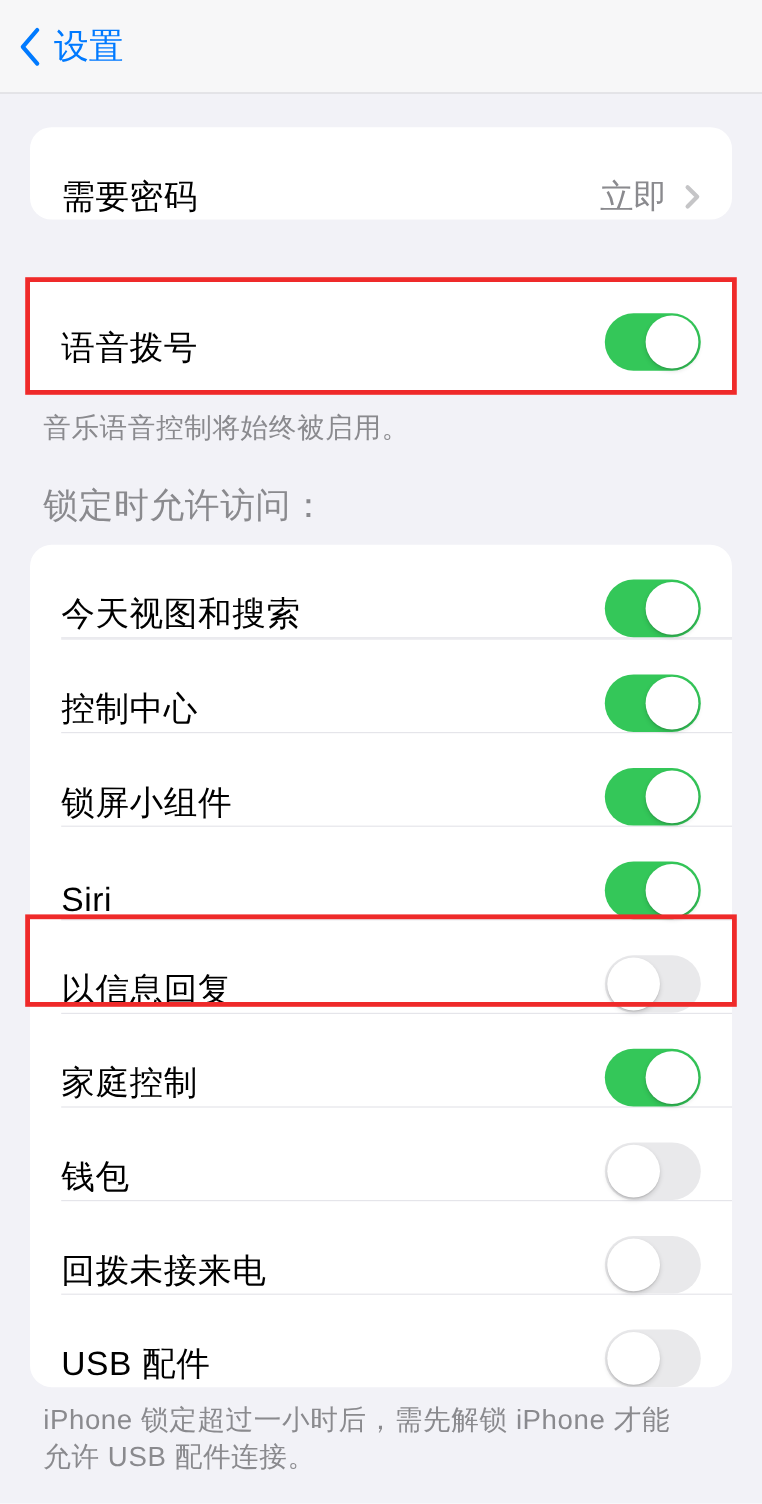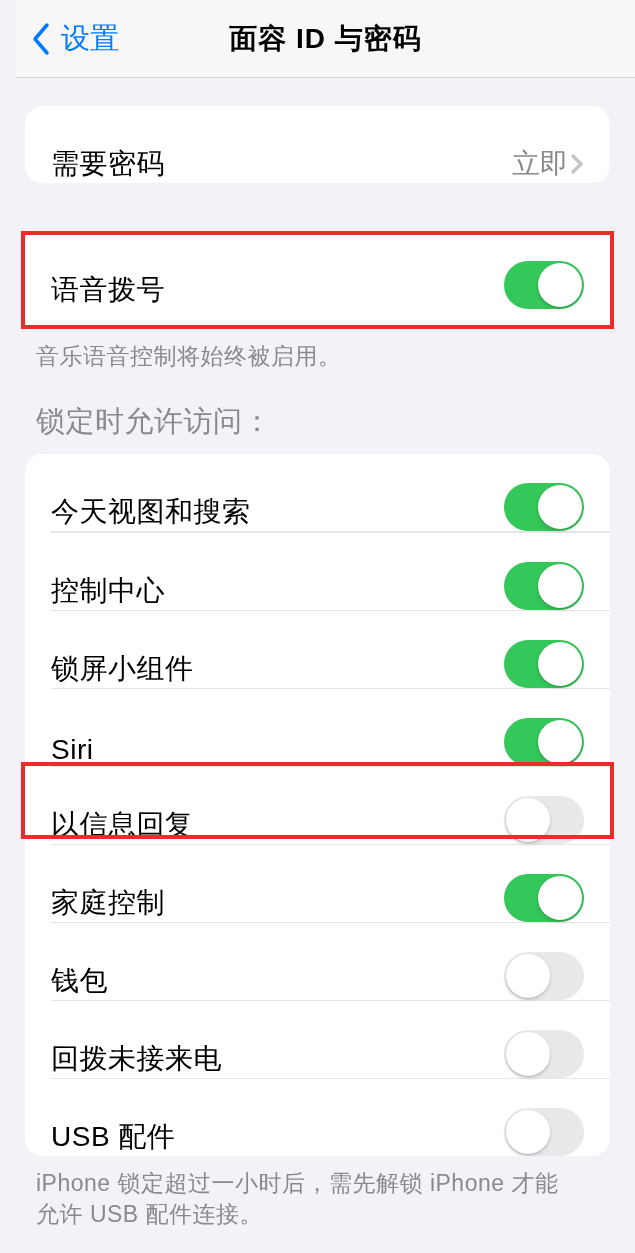--- a/index.html
+++ b/index.html
@@ -17,21 +17,20 @@
       overflow: hidden;
     }
     
     .nav-bar {
       height: 78px;
       background: #f7f7f8;
       border-bottom: 1px solid #d8d8dc;
       display: flex;
       align-items: center;
       position: relative;
-      margin-left: 16px;
     }
     
     .back-button {
       display: flex;
       align-items: center;
       padding-left: 14px;
       color: #007aff;
       font-size: 29px;
     }
     
@@ -78,21 +77,21 @@
     
     .row-label {
       font-size: 28px;
       color: #000;
       letter-spacing: 0.5px;
     }
     
     .row-value-group {
       display: flex;
       align-items: center;
-      gap: 2px;
+      gap: 14px;
     }
     
     .row-value {
       font-size: 28px;
       color: #8a8a8e;
     }
     
     .chevron-right {
       width: 14px;
       height: 22px;
@@ -193,21 +192,20 @@
 </head>
 <body>
 
 <div class="nav-bar">
   <div class="back-button">
     <svg class="back-chevron" viewBox="0 0 22 36">
       <polyline points="17,4 5,18 17,32"></polyline>
     </svg>
     <span>设置</span>
   </div>
-  <div class="nav-title">面容 ID 与密码</div>
 </div>
 
 <div class="content">
 
   <div class="group">
     <div class="row">
       <span class="row-label">需要密码</span>
       <div class="row-value-group">
         <span class="row-value">立即</span>
         <svg class="chevron-right" viewBox="0 0 14 22">

